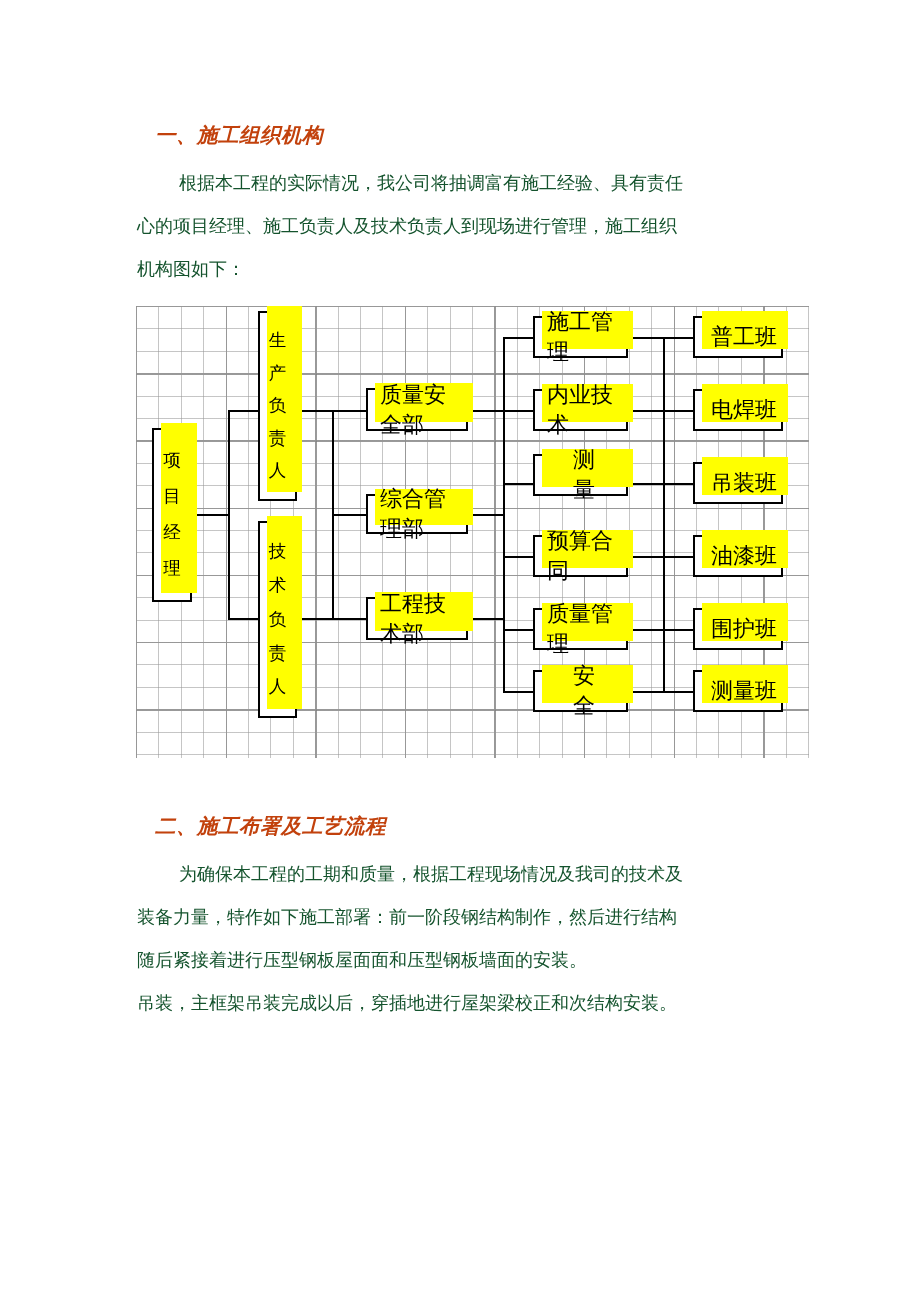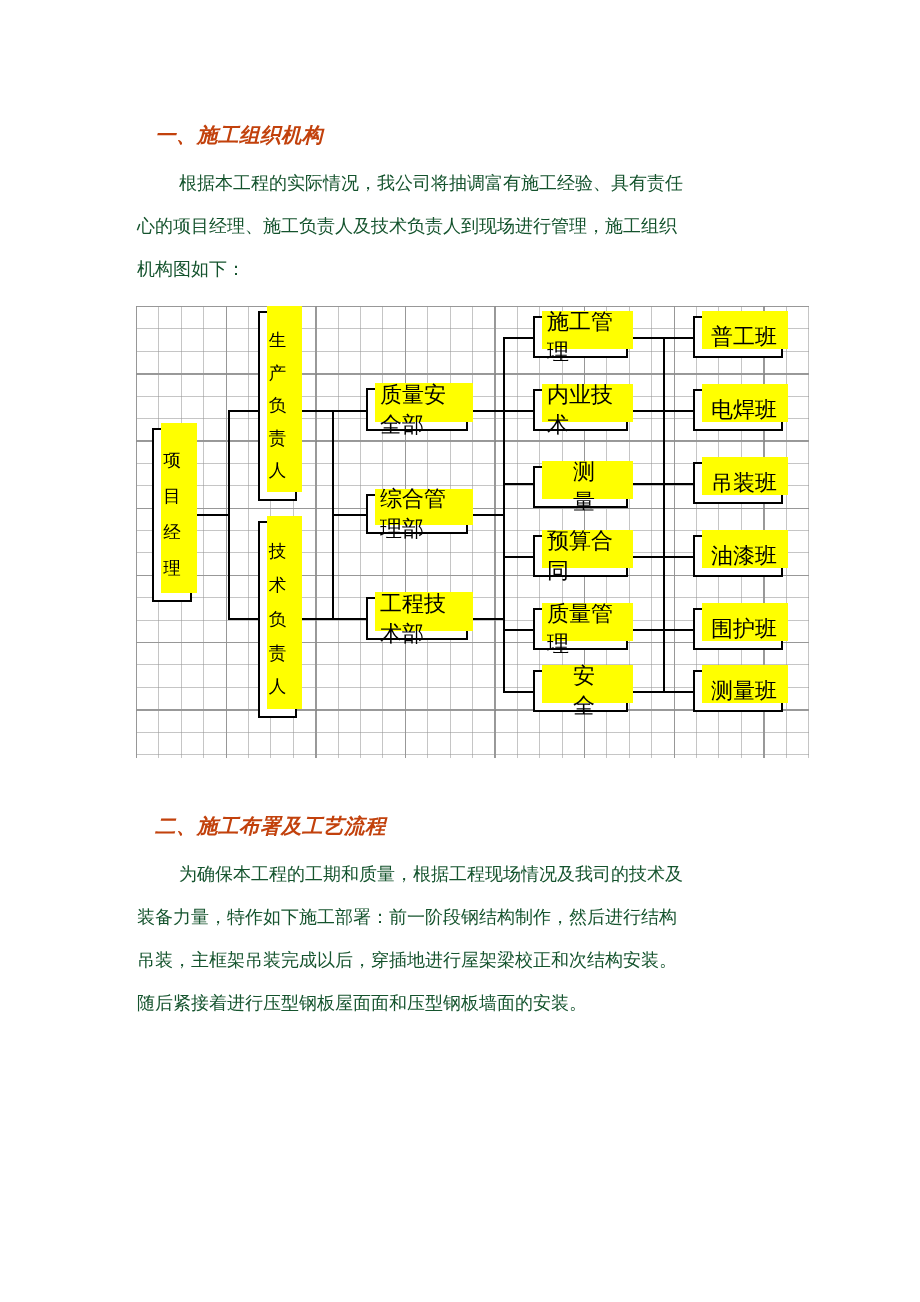--- a/index.html
+++ b/index.html
@@ -211,21 +211,21 @@
     <div class="node" style="left:230px; top:291px; width:102px; height:43px;">
       <span class="lbl">工程技术部</span>
     </div>
 
     <div class="node" style="left:397px; top:10px; width:95px; height:42px;">
       <span class="lbl">施工管理</span>
     </div>
     <div class="node" style="left:397px; top:83px; width:95px; height:42px;justify-content:center;">
       <span class="lbl">内业技术</span>
     </div>
-    <div class="node spaced" style="left:397px; top:160px; width:95px; height:42px;justify-content:flex-end;">
+    <div class="node spaced" style="left:397px; top:148px; width:95px; height:42px;justify-content:flex-end;">
       <span class="lbl">测  量</span>
     </div>
     <div class="node" style="left:397px; top:229px; width:95px; height:42px;">
       <span class="lbl">预算合同</span>
     </div>
     <div class="node" style="left:397px; top:302px; width:95px; height:42px;">
       <span class="lbl">质量管理</span>
     </div>
     <div class="node spaced" style="left:397px; top:364px; width:95px; height:42px;justify-content:center;">
       <span class="lbl">安  全</span>
@@ -250,18 +250,18 @@
       <span class="lbl">测量班</span>
     </div>
 
   </div>
 
   <div class="heading" style="left:155px; top:812px;">二、施工布署及工艺流程</div>
 
   <div class="para-block" style="left:137px; top:854px; width:690px;">
     <div class="para-line indent2">为确保本工程的工期和质量，根据工程现场情况及我司的技术及</div>
     <div class="para-line">装备力量，特作如下施工部署：前一阶段钢结构制作，然后进行结构</div>
+    <div class="para-line">随后紧接着进行压型钢板屋面面和压型钢板墙面的安装。</div>
     <div class="para-line">吊装，主框架吊装完成以后，穿插地进行屋架梁校正和次结构安装。</div>
-    <div class="para-line">随后紧接着进行压型钢板屋面面和压型钢板墙面的安装。</div>
   </div>
 
 
 </div>
 
 </body></html>

